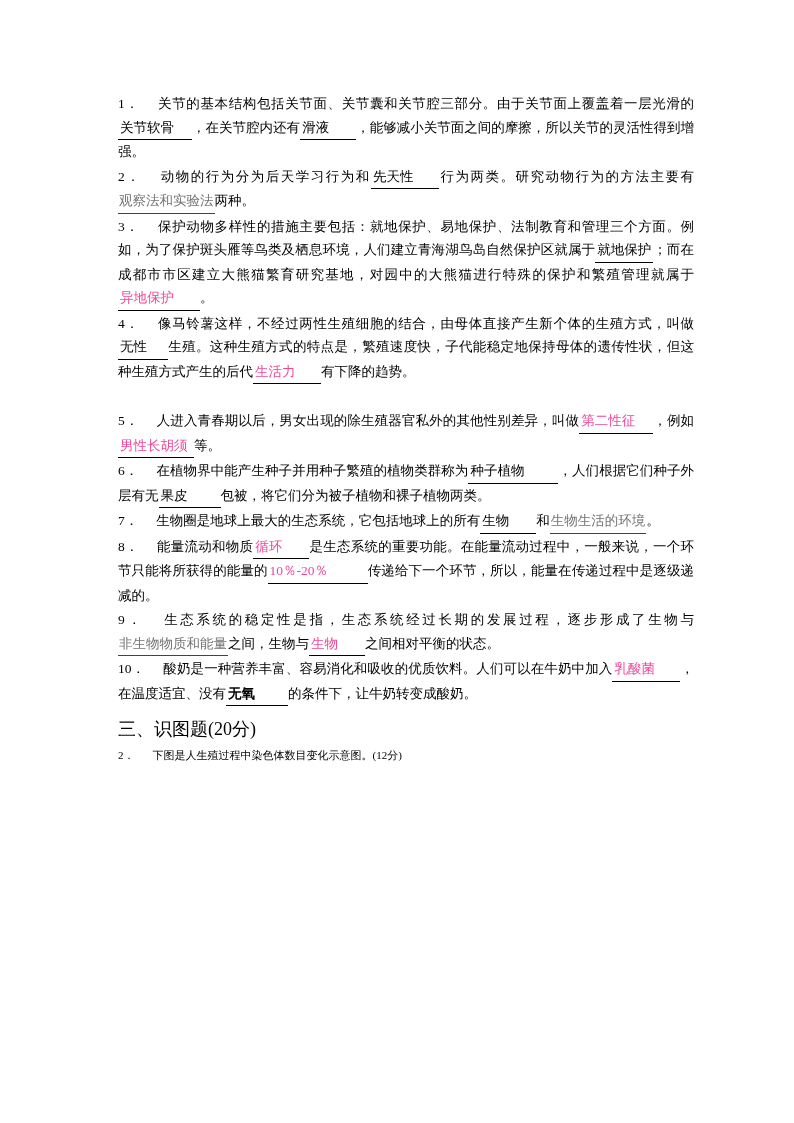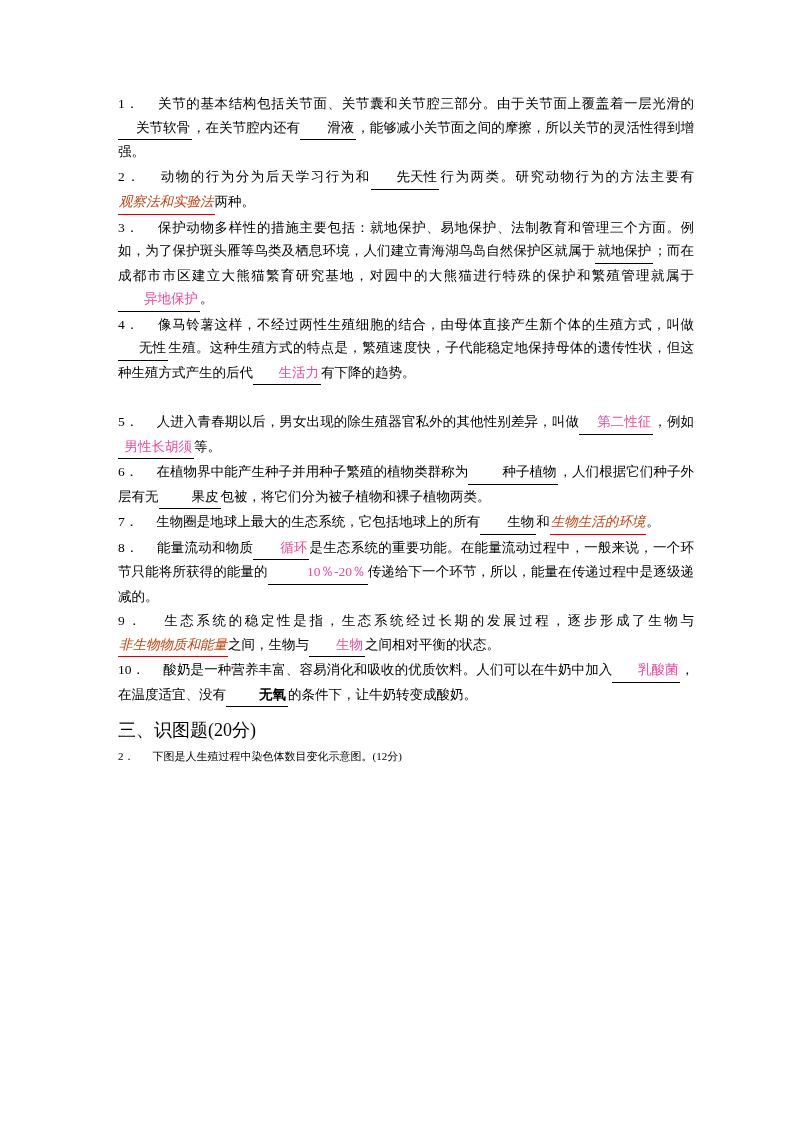--- a/index.html
+++ b/index.html
@@ -29,55 +29,54 @@
     text-justify: inter-ideograph;
     word-break: break-all;
   }
   .num-gap {
     display: inline-block;
     width: 18px;
   }
   .blank {
     border-bottom: 1px solid #000;
     display: inline-block;
-    text-align: right;
+    text-align: left;
     padding: 0 2px;
   }
   .blank.red {
     color: #ec4899;
   }
   .red {
     color: #e00000;
   }
   .ul-red {
-    color: #c2410c;
+    color: #737373;
     border-bottom: 1px solid #e00000;
     display: inline-block;
     padding: 0 1px;
-    font-style: italic;
   }
   .sec-title {
     font-size: 18px;
     line-height: 23.5px;
     margin: 12px 0 2px 0;
   }
   .q-line {
     font-size: 11px;
     line-height: 23.5px;
     margin: 0;
   }
 </style>
 </head>
 <body>
 
 <div class="page">
 
   <div id="items-container">
       <div class="para"><span>1．</span><span class="num-gap"></span><span>关节的基本结构包括关节面、关节囊和关节腔三部分。由于关节面上覆盖着一层光滑的</span><span class="blank" style="min-width: 70px;">关节软骨</span><span>，在关节腔内还有</span><span class="blank" style="min-width: 52px;">滑液</span><span>，能够减小关节面之间的摩擦，所以关节的灵活性得到增强。</span></div>
-      <div class="para"><span>2．</span><span class="num-gap"></span><span>动物的行为分为后天学习行为和</span><span class="blank" style="min-width: 64px; font-family: Liberation Mono, monospace;">先天性</span><span>行为两类。研究动物行为的方法主要有</span><span class="ul-red">观察法和实验法</span><span>两种。</span></div>
+      <div class="para"><span>2．</span><span class="num-gap"></span><span>动物的行为分为后天学习行为和</span><span class="blank" style="min-width: 64px;">先天性</span><span>行为两类。研究动物行为的方法主要有</span><span class="ul-red">观察法和实验法</span><span>两种。</span></div>
       <div class="para"><span>3．</span><span class="num-gap"></span><span>保护动物多样性的措施主要包括：就地保护、易地保护、法制教育和管理三个方面。例如，为了保护斑头雁等鸟类及栖息环境，人们建立青海湖鸟岛自然保护区就属于</span><span class="blank" style="min-width: 46px;">就地保护</span><span>；而在成都市市区建立大熊猫繁育研究基地，对园中的大熊猫进行特殊的保护和繁殖管理就属于</span><span class="blank red" style="min-width: 78px;">异地保护</span><span>。</span></div>
       <div class="para"><span>4．</span><span class="num-gap"></span><span>像马铃薯这样，不经过两性生殖细胞的结合，由母体直接产生新个体的生殖方式，叫做</span><span class="blank" style="min-width: 46px;">无性</span><span>生殖。这种生殖方式的特点是，繁殖速度快，子代能稳定地保持母体的遗传性状，但这种生殖方式产生的后代</span><span class="blank red" style="min-width: 64px;">生活力</span><span>有下降的趋势。</span></div>
       <div class="para"><span>5．</span><span class="num-gap"></span><span>人进入青春期以后，男女出现的除生殖器官私外的其他性别差异，叫做</span><span class="blank red" style="min-width: 70px; margin-top: 24px;">第二性征</span><span>，例如</span><span class="blank red" style="min-width: 72px;">男性长胡须</span><span>等。</span></div>
       <div class="para"><span>6．</span><span class="num-gap"></span><span>在植物界中能产生种子并用种子繁殖的植物类群称为</span><span class="blank" style="min-width: 86px;">种子植物</span><span>，人们根据它们种子外层有无</span><span class="blank" style="min-width: 58px;">果皮</span><span>包被，将它们分为被子植物和裸子植物两类。</span></div>
       <div class="para"><span>7．</span><span class="num-gap"></span><span>生物圈是地球上最大的生态系统，它包括地球上的所有</span><span class="blank" style="min-width: 52px;">生物</span><span>和</span><span class="ul-red">生物生活的环境</span><span>。</span></div>
       <div class="para"><span>8．</span><span class="num-gap"></span><span>能量流动和</span><span>物质</span><span class="blank red" style="min-width: 52px;">循环</span><span>是生态系统的重要功能。在能量流动过程中，一般来说，一个环节只能将所获得的能量的</span><span class="blank red" style="min-width: 96px;">10％-20％</span><span>传递给下一个环节，所以，能量在传递过程中是逐级递减的。</span></div>
       <div class="para"><span>9．</span><span class="num-gap"></span><span>生态系统的稳定性是指，生态系统经过长期的发展过程，逐步形成了生物与</span><span class="ul-red">非生物物质和能量</span><span>之间，生物与</span><span class="blank red" style="min-width: 52px;">生物</span><span>之间相对平衡的状态。</span></div>
       <div class="para"><span>10．</span><span class="num-gap"></span><span>酸奶是一种营养丰富、容易消化和吸收的优质饮料。人们可以在牛奶中加入</span><span class="blank red" style="min-width: 64px;">乳酸菌</span><span>，在温度适宜、没有</span><span class="blank" style="min-width: 58px; font-weight: bold;">无氧</span><span>的条件下，让牛奶转变成酸奶。</span></div>
     </div>
 

